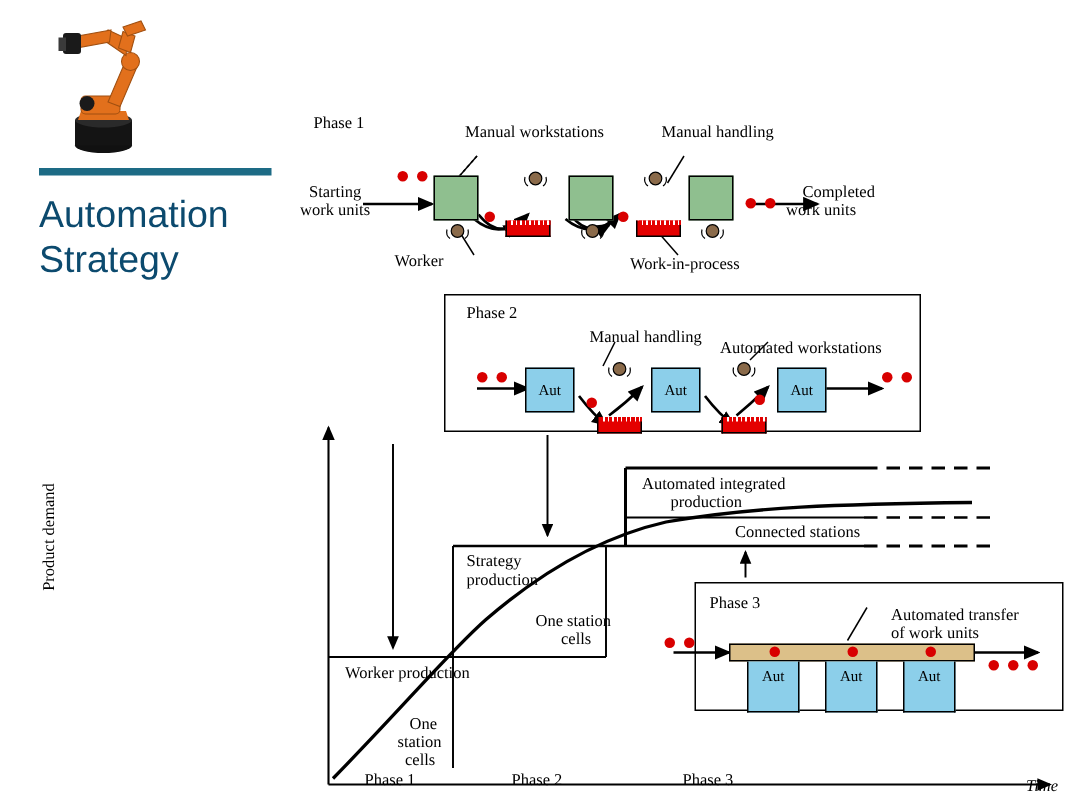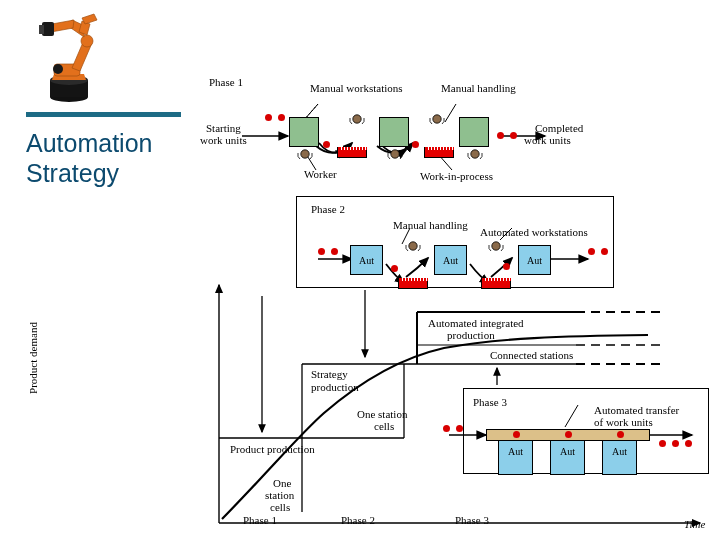--- a/index.html
+++ b/index.html
@@ -249,21 +249,21 @@
     <line x1="417" y1="345" x2="576" y2="345" stroke="#000" stroke-width="1.2"></line>
   </svg>
 
   <div class="dlabel" style="left:209px; top:76px;">Phase 1</div>
   <div class="dlabel" style="left:206px; top:122px;">Starting</div>
   <div class="dlabel" style="left:200px; top:134px;">work units</div>
   <div class="dlabel" style="left:535px; top:122px;">Completed</div>
   <div class="dlabel" style="left:524px; top:134px;">work units</div>
   <div class="dlabel" style="left:310px; top:82px;">Manual workstations</div>
   <div class="dlabel" style="left:441px; top:82px;">Manual handling</div>
-  <div class="dlabel" style="left:263px; top:168px;margin-left:41px;">Worker</div>
+  <div class="dlabel" style="left:263px; top:168px;">Worker</div>
   <div class="dlabel" style="left:420px; top:170px;">Work-in-process</div>
 
   <div class="unit" style="left:265px; top:114px;"></div>
   <div class="unit" style="left:278px; top:114px;"></div>
 
   <div class="ws-green" style="left:289px; top:117px;"></div>
   <div class="ws-green" style="left:379px; top:117px;"></div>
   <div class="ws-green" style="left:459px; top:117px;"></div>
 
   <div class="unit" style="left:323px; top:141px;"></div>
@@ -363,21 +363,21 @@
   <div class="ws-blue-tall" style="left:498px; top:441px;">Aut</div>
   <div class="ws-blue-tall" style="left:550px; top:441px;">Aut</div>
   <div class="ws-blue-tall" style="left:602px; top:441px;">Aut</div>
 
   <div class="unit" style="left:659px; top:440px;"></div>
   <div class="unit" style="left:672px; top:440px;"></div>
   <div class="unit" style="left:685px; top:440px;"></div>
 
   <div id="ylabel">Product demand</div>
 
-  <div class="dlabel" style="left:230px; top:443px;">Product production</div>
+  <div class="dlabel" style="left:230px; top:443px;">Worker production</div>
   <div class="dlabel" style="left:273px; top:477px;">One</div>
   <div class="dlabel" style="left:265px; top:489px;">station</div>
   <div class="dlabel" style="left:270px; top:501px;">cells</div>
 
   <div class="dlabel" style="left:311px; top:368px;">Strategy</div>
   <div class="dlabel" style="left:311px; top:381px;">production</div>
   <div class="dlabel" style="left:357px; top:408px;">One station</div>
   <div class="dlabel" style="left:374px; top:420px;">cells</div>
 
   <div class="dlabel" style="left:428px; top:317px;">Automated integrated</div>

